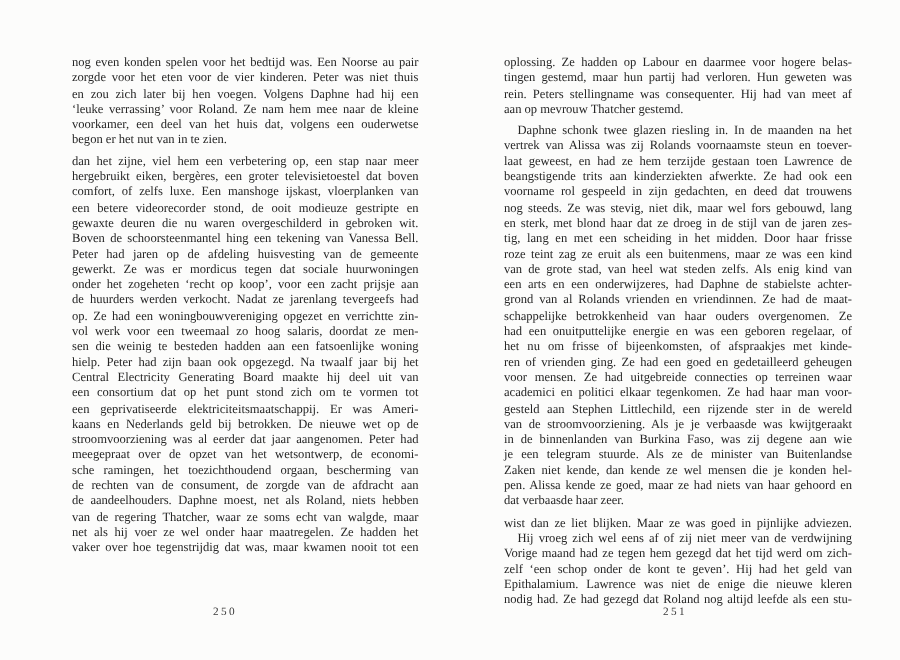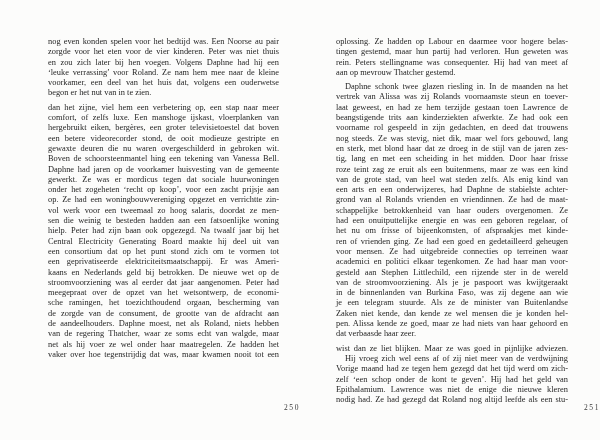--- a/index.html
+++ b/index.html
@@ -40,21 +40,21 @@
     text-align-last: justify;
     white-space: normal;
   }
   .line.end { text-align-last: left; }
   .para.indent .line.first { text-indent: 9px; }
   .folio {
     position: absolute;
     top: 403px;
     left: 0;
     width: 100%;
-    text-align: right;
+    text-align: center;
     font-size: 7.5px;
     letter-spacing: 1.6px;
     color: #3a3a3a;
   }
 </style>
 </head>
 <body>
 
 <div class="spread">
   <div class="page left">
@@ -62,40 +62,41 @@
         <div class="para">
           <div class="line first">nog even konden spelen voor het bedtijd was. Een Noorse au pair</div>
           <div class="line">zorgde voor het eten voor de vier kinderen. Peter was niet thuis</div>
           <div class="line">en zou zich later bij hen voegen. Volgens Daphne had hij een</div>
           <div class="line">‘leuke verrassing’ voor Roland. Ze nam hem mee naar de kleine</div>
           <div class="line">voorkamer, een deel van het huis dat, volgens een ouderwetse</div>
           <div class="line end">begon er het nut van in te zien.</div>
         </div>
         <div class="para indent">
           <div class="line">dan het zijne, viel hem een verbetering op, een stap naar meer</div>
+          <div class="line">hergebruikt eiken, bergères, een groter televisietoestel dat boven</div>
           <div class="line">comfort, of zelfs luxe. Een manshoge ijskast, vloerplanken van</div>
-          <div class="line">hergebruikt eiken, bergères, een groter televisietoestel dat boven</div>
           <div class="line">een betere videorecorder stond, de ooit modieuze gestripte en</div>
           <div class="line">gewaxte deuren die nu waren overgeschilderd in gebroken wit.</div>
           <div class="line">Boven de schoorsteenmantel hing een tekening van Vanessa Bell.</div>
-          <div class="line">Daphne had jaren op de voorkamer huisvesting van de gemeente</div>
+          <div class="line">Peter had jaren op de afdeling huisvesting van de gemeente</div>
           <div class="line">gewerkt. Ze was er mordicus tegen dat sociale huurwoningen</div>
           <div class="line">onder het zogeheten ‘recht op koop’, voor een zacht prijsje aan</div>
+          <div class="line">de huurders werden verkocht. Nadat ze jarenlang tevergeefs had</div>
           <div class="line">op. Ze had een woningbouwvereniging opgezet en verrichtte zin-</div>
           <div class="line">vol werk voor een tweemaal zo hoog salaris, doordat ze men-</div>
           <div class="line">sen die weinig te besteden hadden aan een fatsoenlijke woning</div>
           <div class="line">hielp. Peter had zijn baan ook opgezegd. Na twaalf jaar bij het</div>
           <div class="line">Central Electricity Generating Board maakte hij deel uit van</div>
           <div class="line">een consortium dat op het punt stond zich om te vormen tot</div>
           <div class="line">een geprivatiseerde elektriciteitsmaatschappij. Er was Ameri-</div>
           <div class="line">kaans en Nederlands geld bij betrokken. De nieuwe wet op de</div>
           <div class="line">stroomvoorziening was al eerder dat jaar aangenomen. Peter had</div>
           <div class="line">meegepraat over de opzet van het wetsontwerp, de economi-</div>
           <div class="line">sche ramingen, het toezichthoudend orgaan, bescherming van</div>
-          <div class="line">de zorgde van de consument, de grootte van de afdracht aan</div>
+          <div class="line">de rechten van de consument, de zorgde van de afdracht aan</div>
           <div class="line">de aandeelhouders. Daphne moest, net als Roland, niets hebben</div>
           <div class="line">van de regering Thatcher, waar ze soms echt van walgde, maar</div>
           <div class="line">net als hij voer ze wel onder haar maatregelen. Ze hadden het</div>
           <div class="line">vaker over hoe tegenstrijdig dat was, maar kwamen nooit tot een</div>
         </div>
       </div>
     <div class="folio">250</div>
   </div>
   <div class="page right">
     <div class="text-block">
@@ -118,21 +119,21 @@
           <div class="line">van de grote stad, van heel wat steden zelfs. Als enig kind van</div>
           <div class="line">een arts en een onderwijzeres, had Daphne de stabielste achter-</div>
           <div class="line">grond van al Rolands vrienden en vriendinnen. Ze had de maat-</div>
           <div class="line">schappelijke betrokkenheid van haar ouders overgenomen. Ze</div>
           <div class="line">had een onuitputtelijke energie en was een geboren regelaar, of</div>
           <div class="line">het nu om frisse of bijeenkomsten, of afspraakjes met kinde-</div>
           <div class="line">ren of vrienden ging. Ze had een goed en gedetailleerd geheugen</div>
           <div class="line">voor mensen. Ze had uitgebreide connecties op terreinen waar</div>
           <div class="line">academici en politici elkaar tegenkomen. Ze had haar man voor-</div>
           <div class="line">gesteld aan Stephen Littlechild, een rijzende ster in de wereld</div>
-          <div class="line">van de stroomvoorziening. Als je je paspoort was kwijtgeraakt</div>
+          <div class="line">van de stroomvoorziening. Als je je verbaasde was kwijtgeraakt</div>
           <div class="line">in de binnenlanden van Burkina Faso, was zij degene aan wie</div>
           <div class="line">je een telegram stuurde. Als ze de minister van Buitenlandse</div>
           <div class="line">Zaken niet kende, dan kende ze wel mensen die je konden hel-</div>
           <div class="line">pen. Alissa kende ze goed, maar ze had niets van haar gehoord en</div>
           <div class="line end">dat verbaasde haar zeer.</div>
         </div>
         <div class="para indent">
           <div class="line">wist dan ze liet blijken. Maar ze was goed in pijnlijke adviezen.</div>
           <div class="line first">Hij vroeg zich wel eens af of zij niet meer van de verdwijning</div>
           <div class="line">Vorige maand had ze tegen hem gezegd dat het tijd werd om zich-</div>

